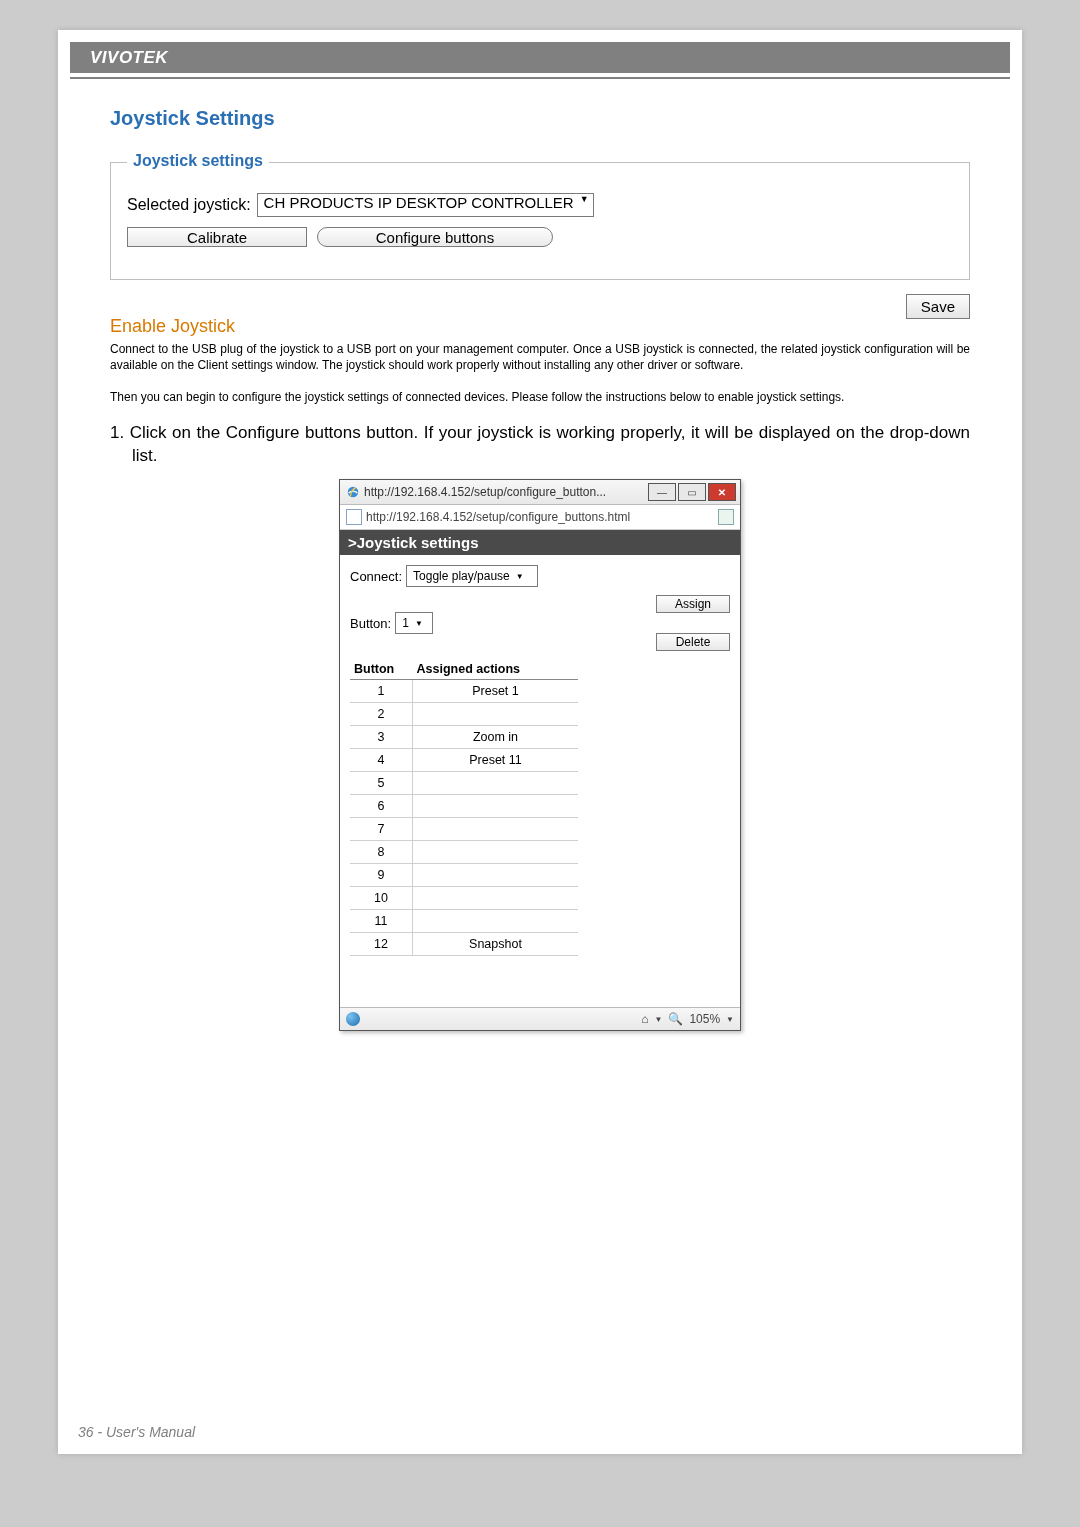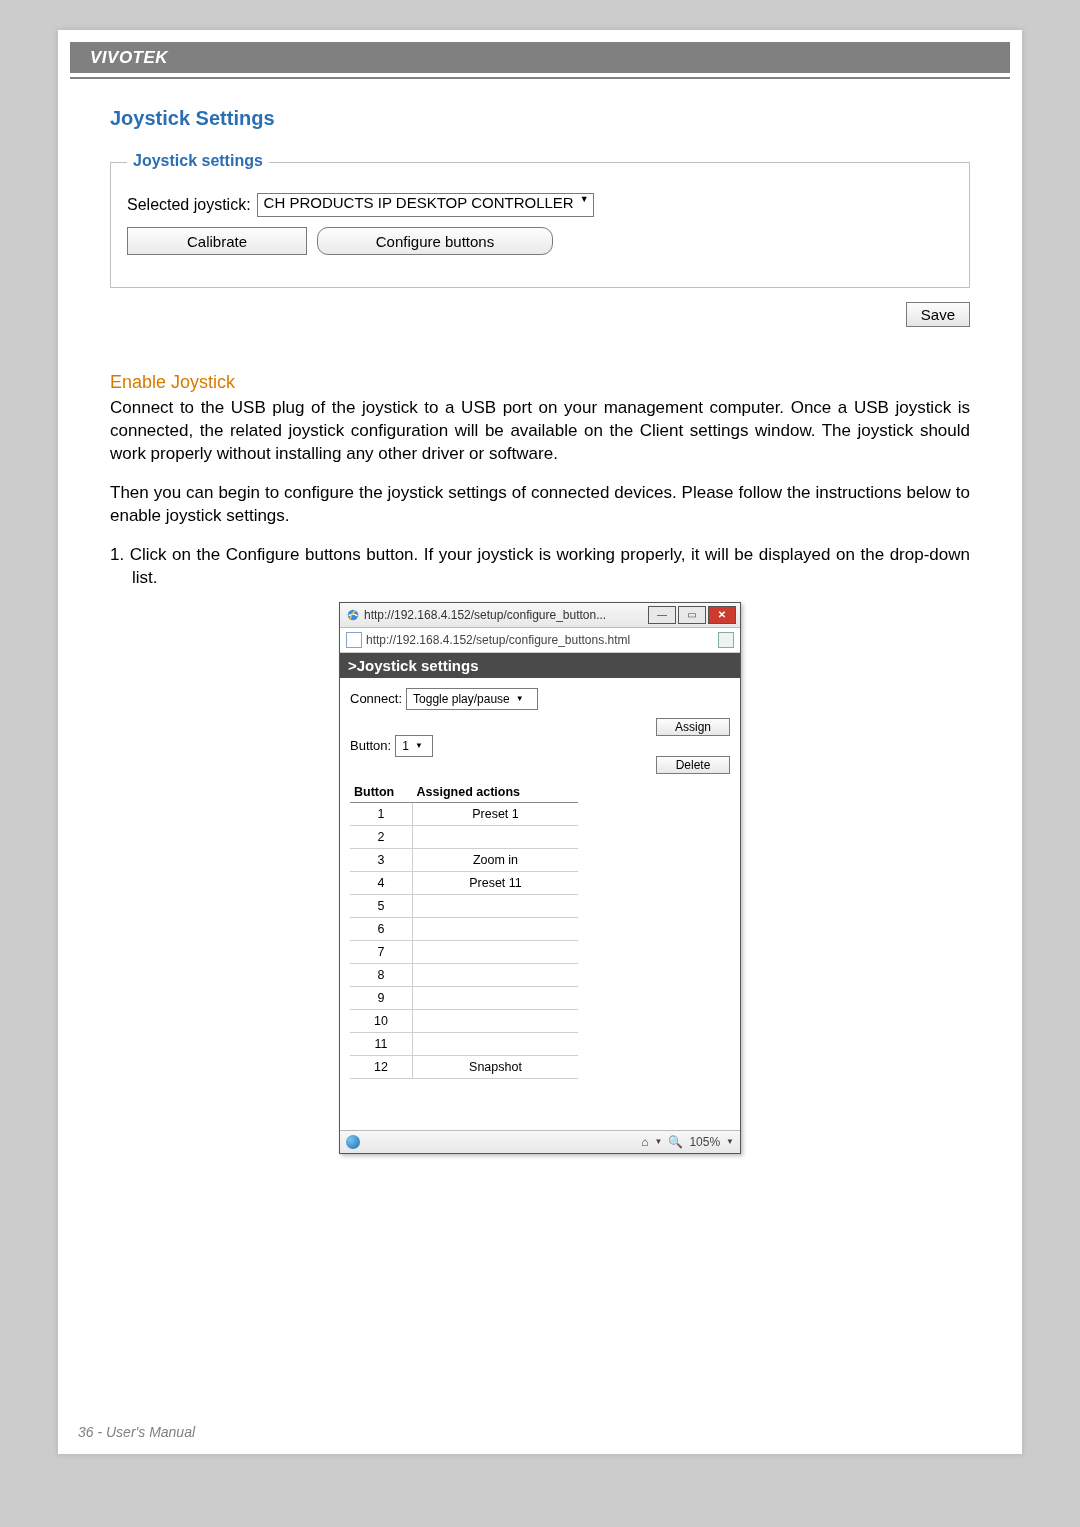--- a/index.html
+++ b/index.html
@@ -86,21 +86,21 @@
   .js-select .caret {
     margin-left: 6px;
     font-size: 9px;
   }
   .flat-btn {
     display: inline-flex;
     align-items: center;
     justify-content: center;
     border: 1px solid #7a7a7a;
     background: linear-gradient(#fdfdfd,#eaeaea);
-    height: 28px;
+    height: 20px;
     font-size: 15px;
     color: #000;
     padding: 0 8px;
     margin-right: 10px;
     box-sizing: border-box;
   }
   .flat-btn.w180 { min-width: 180px; }
   .flat-btn.w220 { min-width: 236px; border-radius: 11px; }
   .save-row {
     text-align: right;
@@ -109,25 +109,24 @@
   .save-btn {
     border: 1px solid #7a7a7a;
     background: linear-gradient(#fdfdfd,#e5e5e5);
     padding: 3px 14px;
     font-size: 15px;
   }
   
   .subheading {
     color: #d97a00;
     font-size: 18px;
-    margin-top: 48px;
     margin-bottom: 4px;
   }
   .para {
-    font-size: 17px;
+    font-size: 12px;
     color: #000;
     text-align: justify;
     line-height: 1.35;
     margin: 0 0 16px 0;
   }
   .list-item {
     font-size: 17px;
     color: #000;
     text-align: justify;
     line-height: 1.35;

